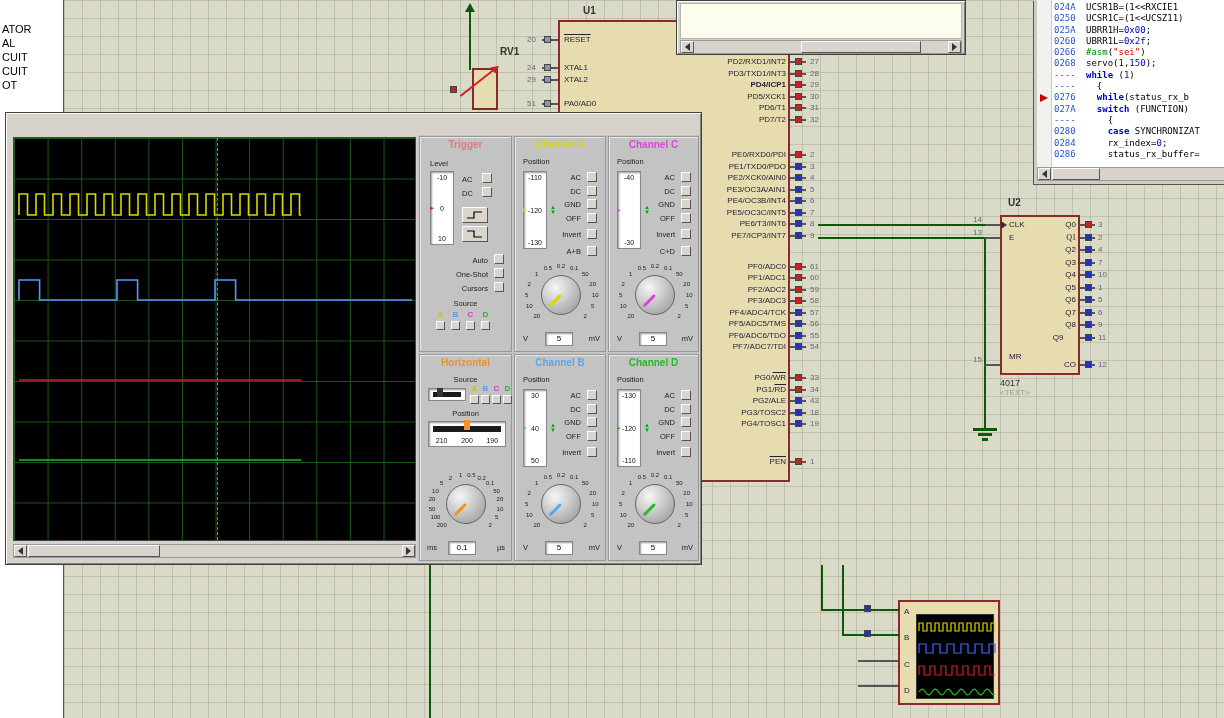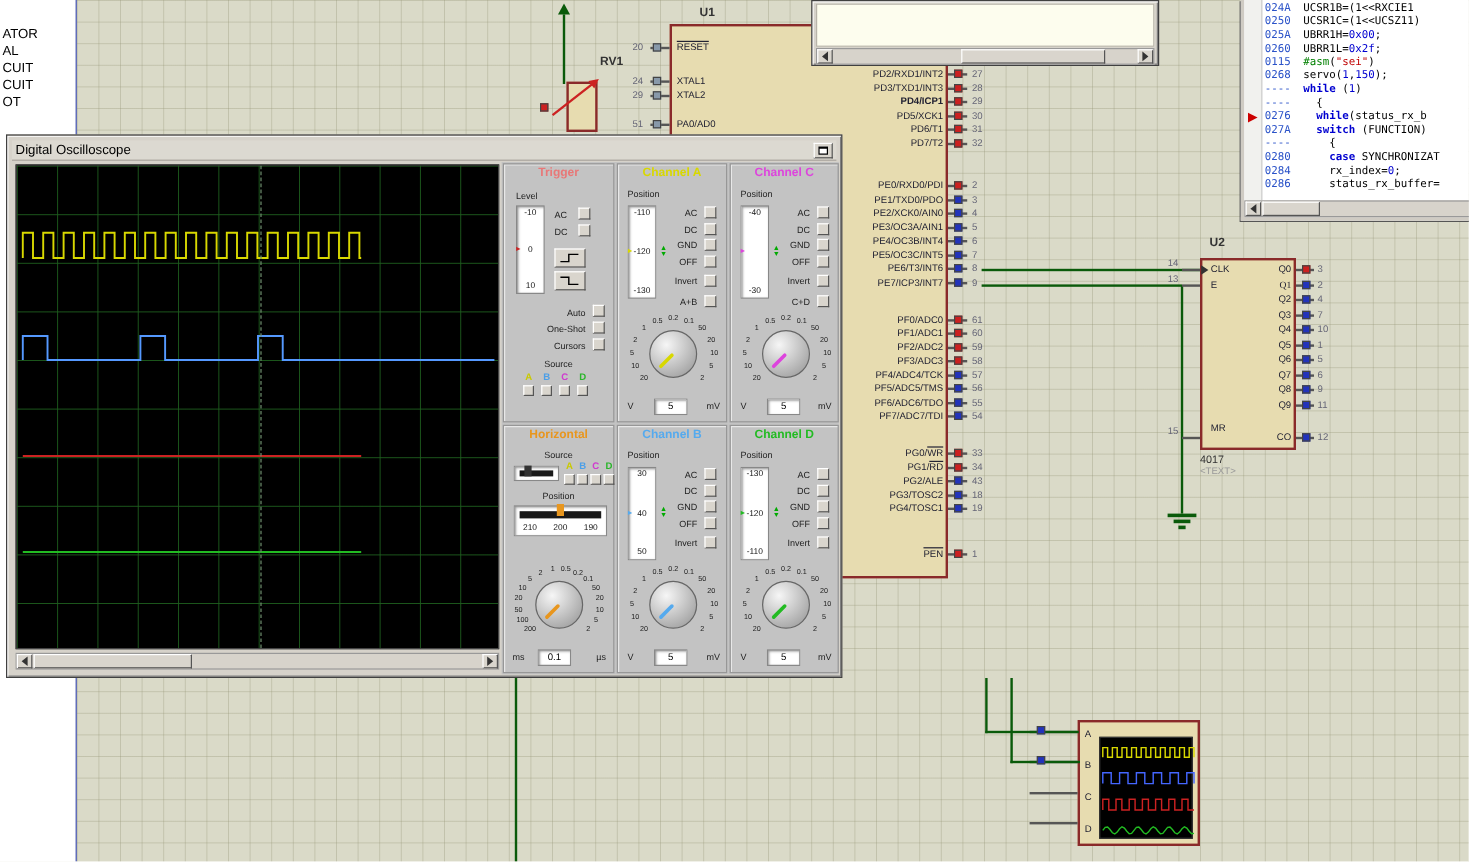--- a/index.html
+++ b/index.html
@@ -336,21 +336,21 @@
       <div class="state-blue" style="left: 1085px; top: 309px;"></div>
       <div class="pin-num" style="left: 1098px; top: 308px;">6</div>
       <div class="pin-label r" style="left: 1040px; top: 308px; width: 36px;">Q7</div>
       <div class="pin-stub" style="left: 1080px; top: 324px; width: 15px; height: 2px;"></div>
       <div class="state-blue" style="left: 1085px; top: 321px;"></div>
       <div class="pin-num" style="left: 1098px; top: 320px;">9</div>
       <div class="pin-label r" style="left: 1040px; top: 320px; width: 36px;">Q8</div>
       <div class="pin-stub" style="left: 1080px; top: 337px; width: 15px; height: 2px;"></div>
       <div class="state-blue" style="left: 1085px; top: 334px;"></div>
       <div class="pin-num" style="left: 1098px; top: 333px;">11</div>
-      <div class="pin-label r" style="left: 1040px; top: 333px; width: 36px;">Q9</div>
+      <div class="pin-label r" style="left: 1040px; top: 333px; width: 36px; text-align: center;">Q9</div>
       <div class="pin-stub" style="left: 1080px; top: 364px; width: 15px; height: 2px;"></div>
       <div class="state-blue" style="left: 1085px; top: 361px;"></div>
       <div class="pin-num" style="left: 1098px; top: 360px;">12</div>
       <div class="pin-label r" style="left: 1040px; top: 360px; width: 36px;">CO</div>
     </div>
 
   <div id="top-win" class="win">
     <div id="top-win-content"></div>
     <div id="top-win-scroll" class="sb">
       <div class="sb-btn" style="left:0">
@@ -365,46 +365,40 @@
 
   <div id="code-win">
     <div id="gutter">
       <div id="exec-arrow" style="top: 94.4px;"></div>
     </div>
     <div id="code-lines">
         <div class="code-row"><div class="addr" style="display: inline-block;">024A</div><span class="c-p">UCSR1B=(1&lt;&lt;RXCIE1</span></div>
         <div class="code-row"><div class="addr" style="display: inline-block;">0250</div><span class="c-p">UCSR1C=(1&lt;&lt;UCSZ11)</span></div>
         <div class="code-row"><div class="addr" style="display: inline-block;">025A</div><span class="c-p">UBRR1H=</span><span class="c-num">0x00</span><span class="c-p">;</span></div>
         <div class="code-row"><div class="addr" style="display: inline-block;">0260</div><span class="c-p">UBRR1L=</span><span class="c-num">0x2f</span><span class="c-p">;</span></div>
-        <div class="code-row"><div class="addr" style="display: inline-block;">0115</div><span class="c-pre">#asm</span><span class="c-p">(</span><span class="c-str">"sei"</span><span class="c-p">)</span></div>
+        <div class="code-row"><div class="addr" style="display: inline-block;">0266</div><span class="c-pre">#asm</span><span class="c-p">(</span><span class="c-str">"sei"</span><span class="c-p">)</span></div>
         <div class="code-row"><div class="addr" style="display: inline-block;">0268</div><span class="c-p">servo(</span><span class="c-num">1</span><span class="c-p">,</span><span class="c-num">150</span><span class="c-p">);</span></div>
         <div class="code-row"><div class="addr" style="display: inline-block;">----</div><span class="c-kw">while</span><span class="c-p"> (</span><span class="c-num">1</span><span class="c-p">)</span></div>
         <div class="code-row"><div class="addr" style="display: inline-block;">----</div><span class="c-p">  {</span></div>
         <div class="code-row"><div class="addr" style="display: inline-block;">0276</div><span class="c-p">  </span><span class="c-kw">while</span><span class="c-p">(status_rx_b</span></div>
         <div class="code-row"><div class="addr" style="display: inline-block;">027A</div><span class="c-p">  </span><span class="c-kw">switch</span><span class="c-p"> (FUNCTION)</span></div>
         <div class="code-row"><div class="addr" style="display: inline-block;">----</div><span class="c-p">    {</span></div>
         <div class="code-row"><div class="addr" style="display: inline-block;">0280</div><span class="c-p">    </span><span class="c-kw">case</span><span class="c-p"> SYNCHRONIZAT</span></div>
         <div class="code-row"><div class="addr" style="display: inline-block;">0284</div><span class="c-p">    rx_index=</span><span class="c-num">0</span><span class="c-p">;</span></div>
         <div class="code-row"><div class="addr" style="display: inline-block;">0286</div><span class="c-p">    status_rx_buffer=</span></div>
       </div>
     <div class="sb" style="left:0;right:0;bottom:0;height:14px">
       <div class="sb-btn" style="left:0">
           <span class="tri-l"></span>
         </div>
       <div class="sb-thumb" style="left:14px;width:48px"></div>
     </div>
   </div>
 
   <div id="scope-win" class="win">
-    <div class="titlebar">
-      <span class="t">Digital Oscilloscope</span>
-      <span class="tb-btn">
-          <span class="tb-ico"></span>
-        </span>
-    </div>
 
     <div id="screen">
       <svg id="scope-svg" width="402" height="403" viewBox="0 0 402 403">
           <polyline points="5.0,77.0 5.0,56.0 13.5,56.0 13.5,77.0 22.0,77.0 22.0,56.0 30.5,56.0 30.5,77.0 39.0,77.0 39.0,56.0 47.5,56.0 47.5,77.0 56.0,77.0 56.0,56.0 64.5,56.0 64.5,77.0 73.0,77.0 73.0,56.0 81.5,56.0 81.5,77.0 90.0,77.0 90.0,56.0 98.5,56.0 98.5,77.0 107.0,77.0 107.0,56.0 115.5,56.0 115.5,77.0 124.0,77.0 124.0,56.0 132.5,56.0 132.5,77.0 141.0,77.0 141.0,56.0 149.5,56.0 149.5,77.0 158.0,77.0 158.0,56.0 166.5,56.0 166.5,77.0 175.0,77.0 175.0,56.0 183.5,56.0 183.5,77.0 192.0,77.0 192.0,56.0 200.5,56.0 200.5,77.0 209.0,77.0 209.0,56.0 217.5,56.0 217.5,77.0 226.0,77.0 226.0,56.0 234.5,56.0 234.5,77.0 243.0,77.0 243.0,56.0 251.5,56.0 251.5,77.0 260.0,77.0 260.0,56.0 268.5,56.0 268.5,77.0 277.0,77.0 277.0,56.0 285.5,56.0 285.5,77.0 287.0,77.0" fill="none" stroke="#d8d800" stroke-width="1.6"></polyline>
           <polyline points="5.0,162.0 5.0,142.0 25.6,142.0 25.6,162.0 103.0,162.0 103.0,142.0 123.6,142.0 123.6,162.0 201.0,162.0 201.0,142.0 221.6,142.0 221.6,162.0 295.0,162.0 398.0,162.0" fill="none" stroke="#5599ff" stroke-width="1.6"></polyline>
           <polyline points="5.0,242.0 287.0,242.0" fill="none" stroke="#cc2222" stroke-width="1.6"></polyline>
           <polyline points="5.0,322.0 287.0,322.0" fill="none" stroke="#22bb22" stroke-width="1.6"></polyline>
         </svg>
       <div id="cursor-line" style="left: 203px;"></div>
     </div>

